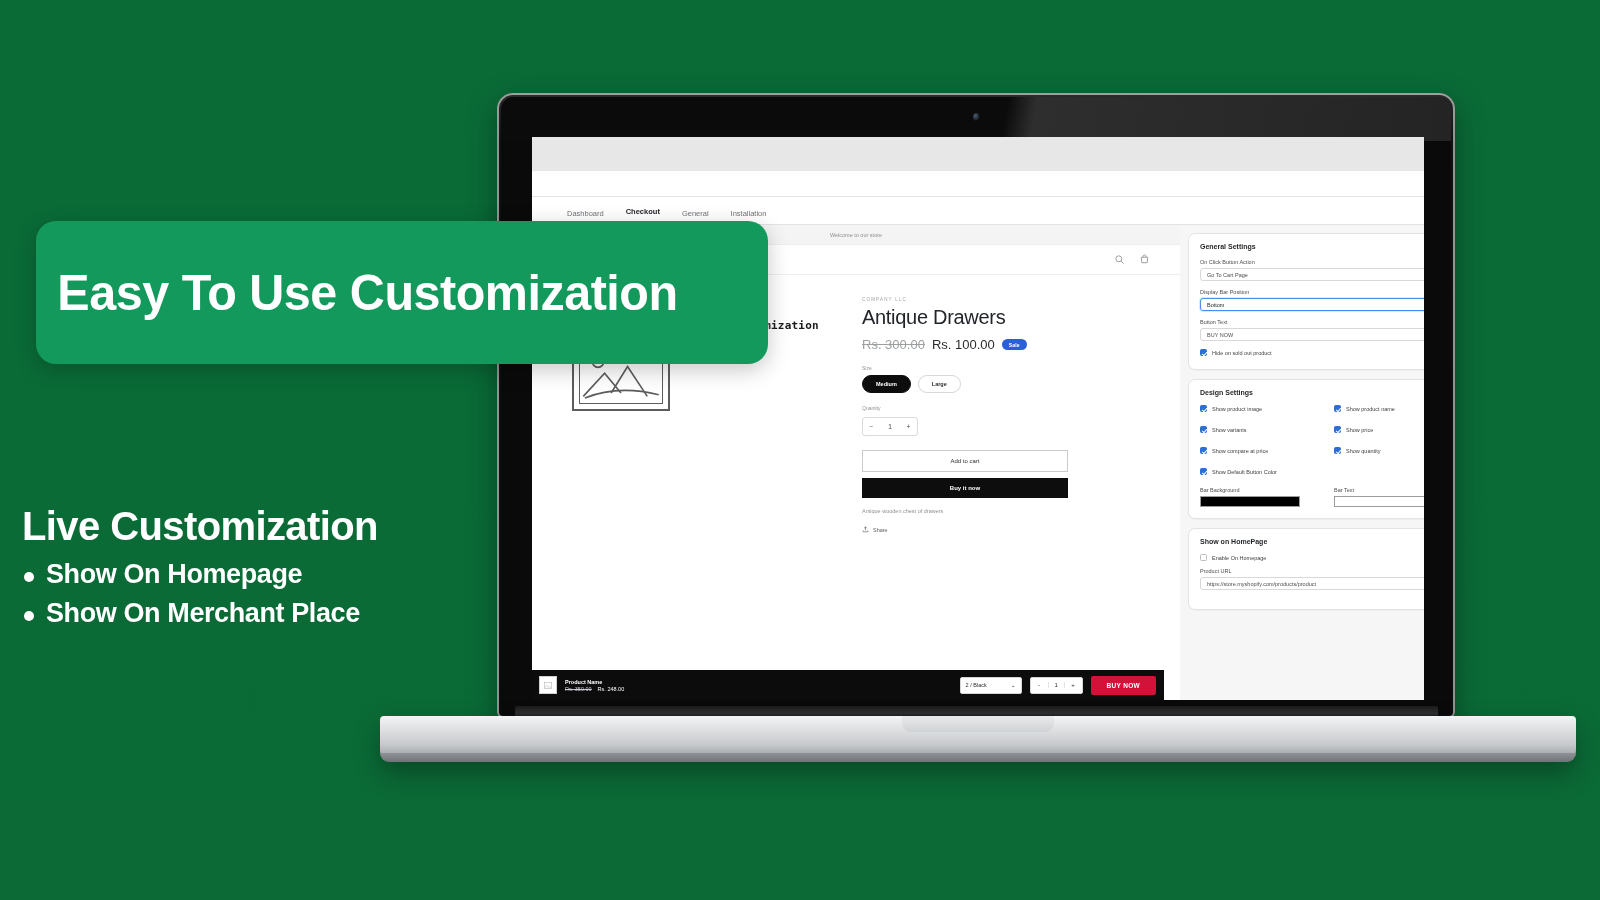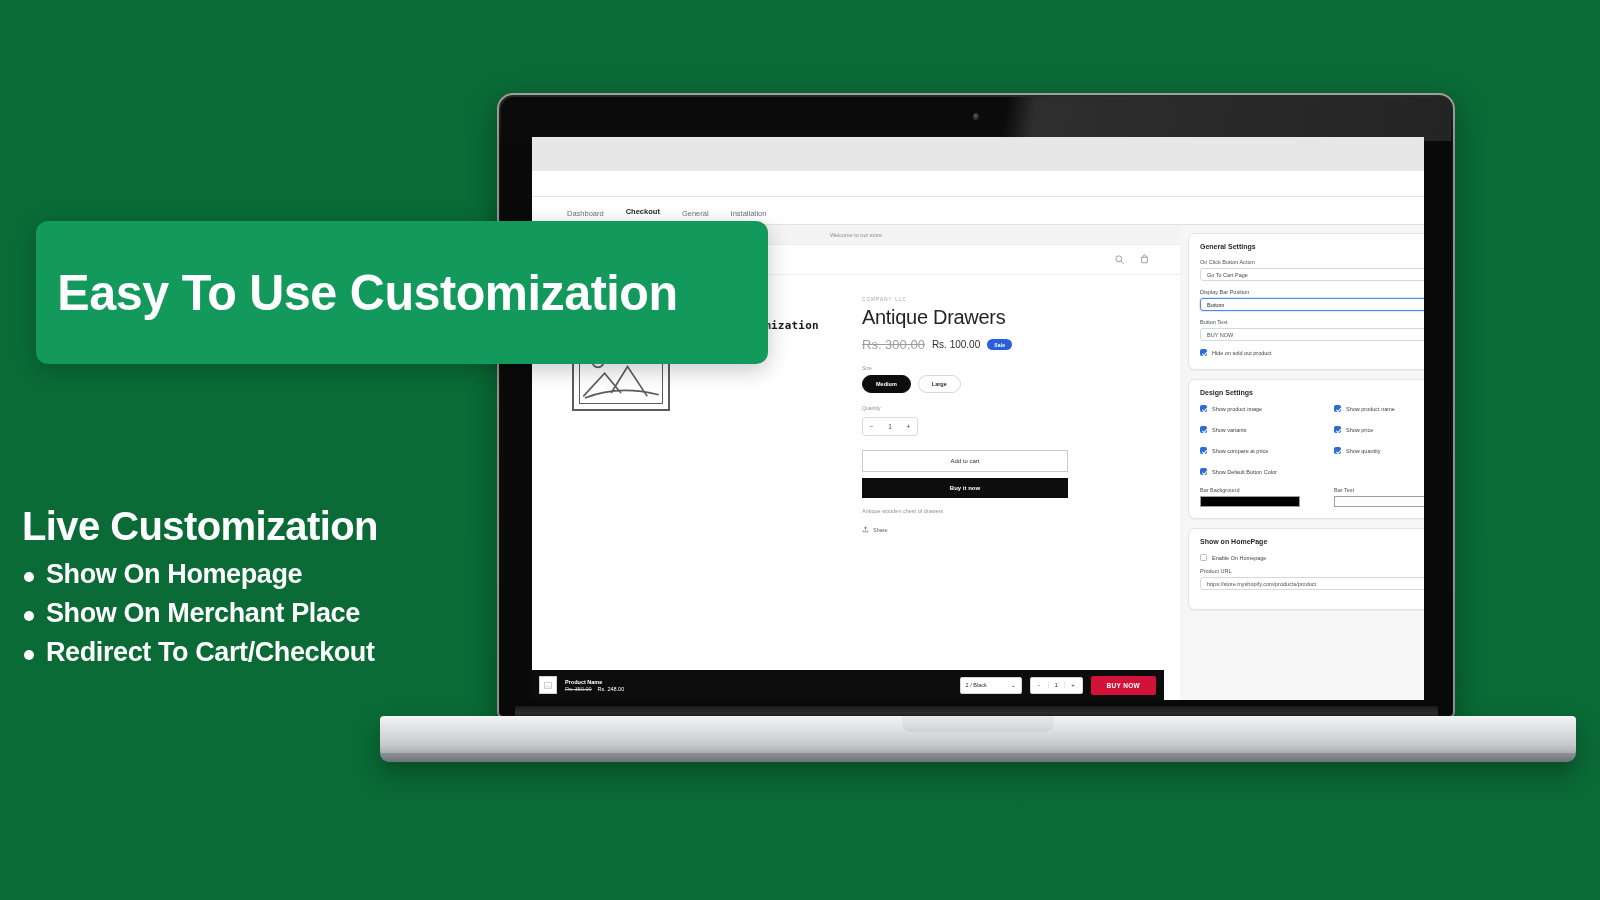--- a/index.html
+++ b/index.html
@@ -15,21 +15,21 @@
     position: absolute; inset: 0;
     background: linear-gradient(180deg,#0a6b37 0%, #0a6b37 55%, #0b6a36 100%);
   }
 
   
   #headline-banner {
     position: absolute;
     left: 36px; top: 221px;
     width: 732px; height: 143px;
     background: #14995c;
-    border-radius: 12px;
+    border-radius: 20px;
     display: flex; align-items: center;
     box-shadow: 0 6px 22px rgba(0,0,0,.22);
     z-index: 40;
   }
   #headline-banner .hl {
     color: #ffffff;
     font-size: 50px;
     font-weight: 700;
     letter-spacing: -0.5px;
     padding-left: 22px;
@@ -198,21 +198,21 @@
     background: #ffffff;
     padding: 5px;
   }
   #img-ph-in { width:100%; height:100%; border:1.5px solid #5c5c5c; position:relative; overflow:hidden;}
 
   #pinfo { width: 250px; padding-right: 10px; }
   .vendor { font-size: 4.5px; letter-spacing: 1.2px; color: #9da0a3; text-transform: uppercase; }
   .ptitle { font-size: 20px; font-weight: 400; color: #22252a; margin: 4px 0 8px; letter-spacing:-.3px;}
   .prices { display:flex; align-items:center; gap: 7px; margin-bottom: 13px; }
   .p-old { font-size: 13px; color: #9c9fa2; text-decoration: line-through; }
-  .p-new { font-size: 10px; color: #2b2e32; }
+  .p-new { font-size: 13px; color: #2b2e32; }
   .badge-sale {
     background: #2b5fd9; color:#fff; font-size:5px; font-weight:700;
     border-radius: 9px; padding: 2.5px 7px; letter-spacing:.2px;
   }
   .flabel { font-size: 5px; color:#909396; margin-bottom: 4px; }
   .sizes { display:flex; gap: 7px; margin-bottom: 12px; }
   .sz {
     font-size: 5.5px; font-weight:600; padding: 5px 13px; border-radius: 12px;
     border:1px solid #d5d7d9; color:#2b2e32; background:#fff; cursor:pointer;
   }
@@ -526,15 +526,14 @@
 
 <div id="headline-banner">
   <div class="hl">Easy To Use Customization</div>
 </div>
 
 <div id="feature-block">
   <div class="ft-title">Live Customization</div>
   <ul>
     <li>Show On Homepage</li>
     <li>Show On Merchant Place</li>
-    <li>Redirect To Cart/Checkout</li>
   </ul>
 </div>
 
 </body></html>

